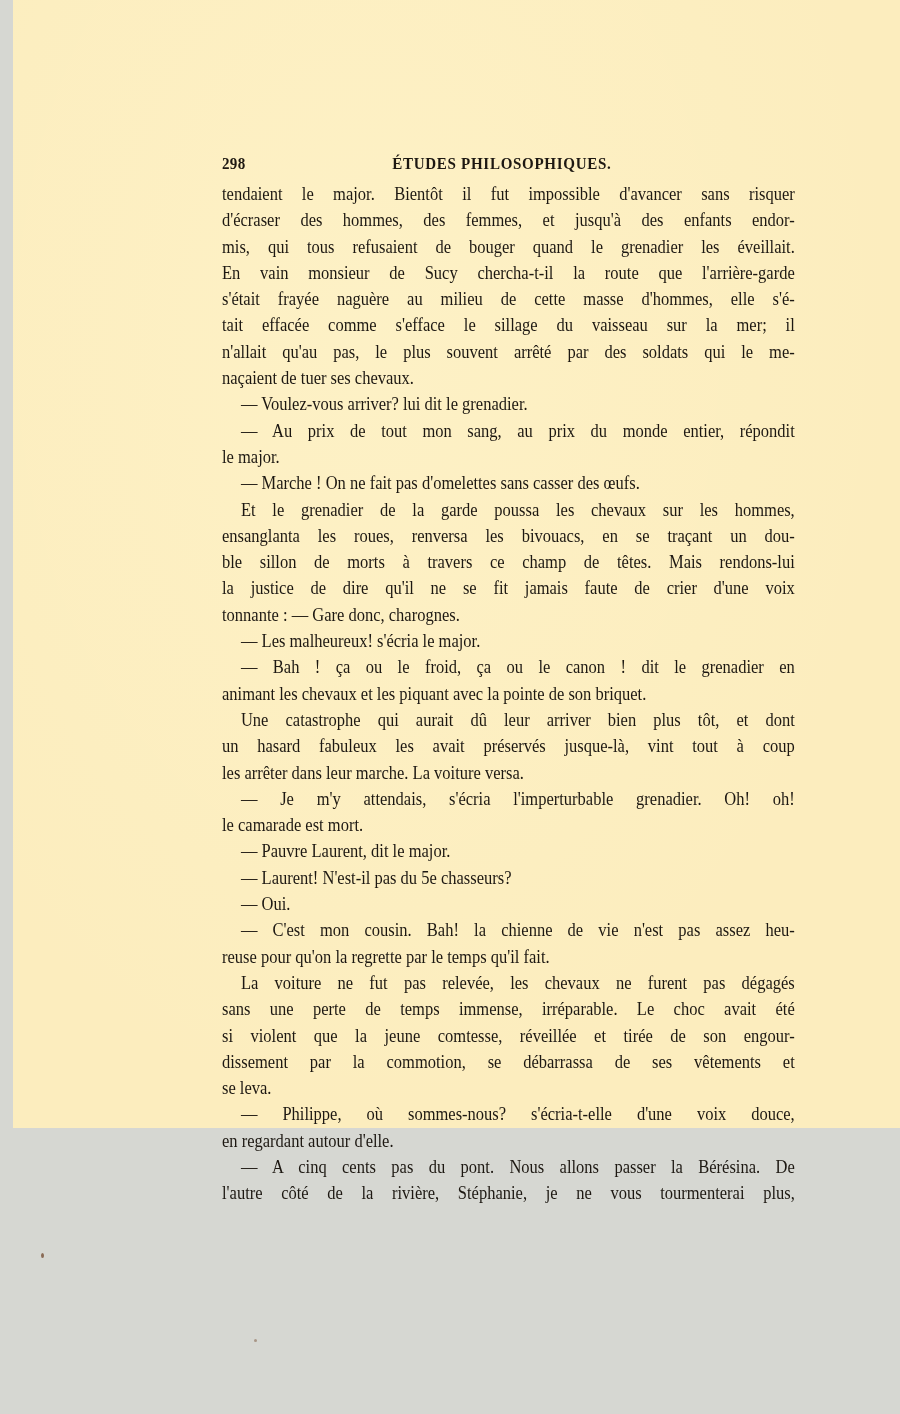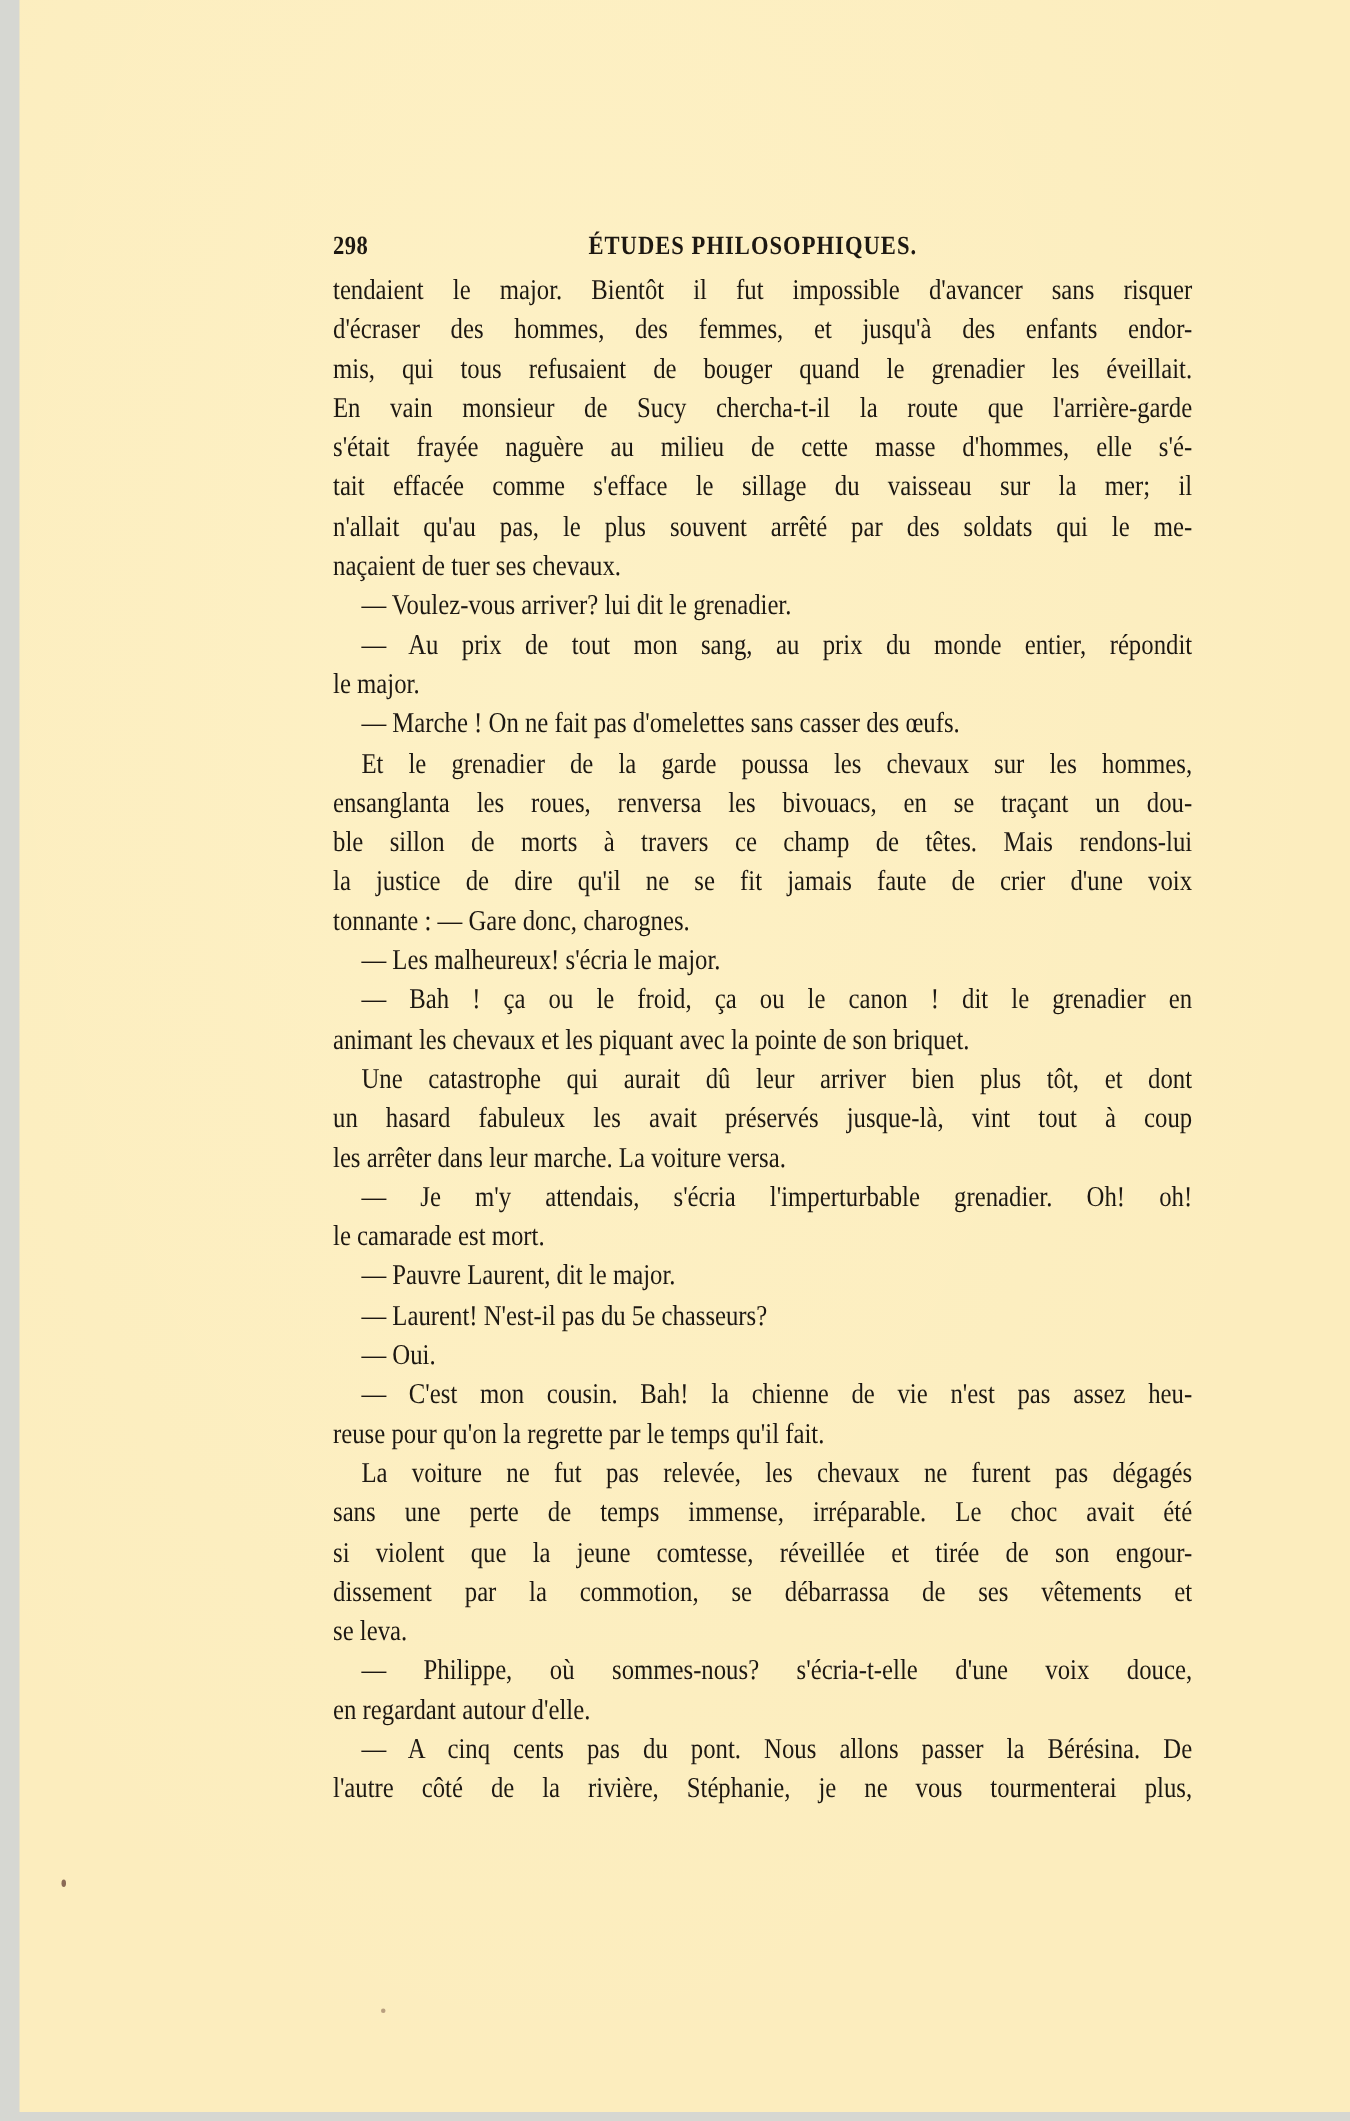--- a/index.html
+++ b/index.html
@@ -1,21 +1,21 @@
 <!DOCTYPE html>
 <html><head>
 <meta charset="utf-8">
 <style>
   html, body { margin: 0; padding: 0; }
   body {
     width: 900px; height: 1414px; position: relative; overflow: hidden;
     background: #d6d7d2;
   }
   .page {
-    position: absolute; left: 13px; top: 0; width: 887px; height: 1408px;
+    position: absolute; left: 13px; top: 0; width: 887px; height: 1128px;
     background: #fcedbe;
     background-image: radial-gradient(ellipse at 40% 30%, rgba(255,245,205,0.5), rgba(250,232,180,0) 70%);
   }
   .text {
     position: absolute; left: 209px; top: 150px; width: 573px;
     font-family: "Liberation Serif", "DejaVu Serif", serif;
     color: #1d1812;
     font-size: 19.2px;
     line-height: 26.3px;
     transform: scaleX(0.86);

